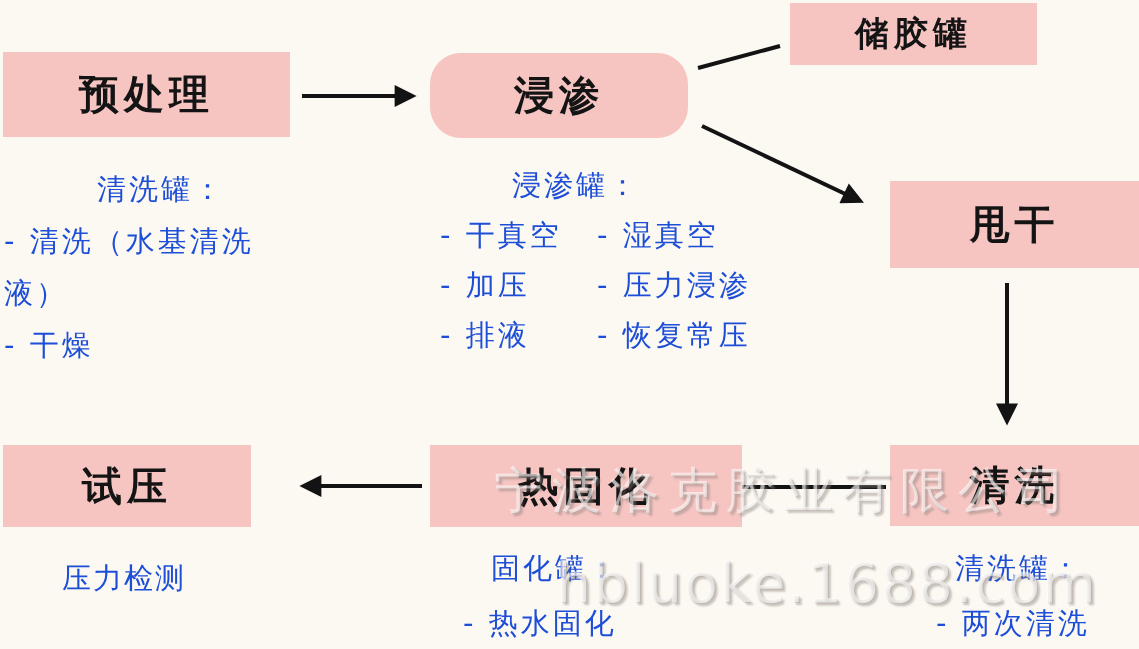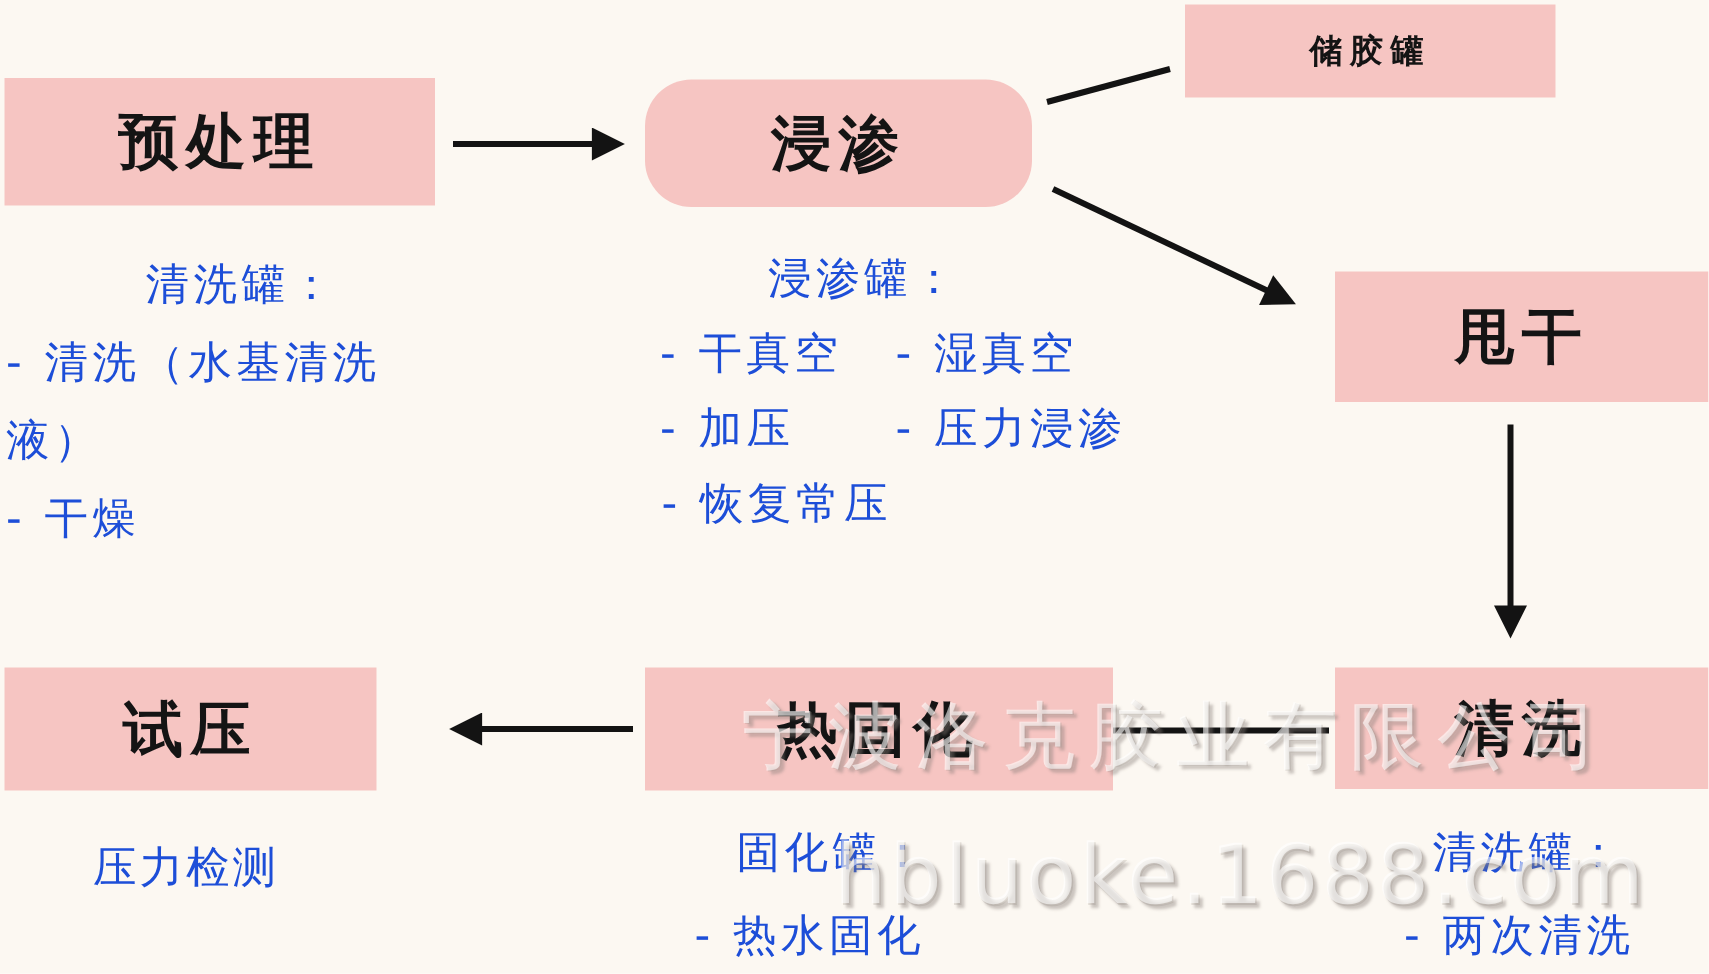--- a/index.html
+++ b/index.html
@@ -17,21 +17,21 @@
     background: #f6c5c2;
     display: flex;
     align-items: center;
     justify-content: center;
     font-weight: bold;
     font-size: 40px;
     letter-spacing: 5px;
     color: #141414;
     white-space: nowrap;
   }
-  .box.small { font-size: 22px; font-family: Liberation Mono, monospace; }
+  .box.small { font-size: 34px; font-family: Liberation Mono, monospace; }
   #box-pretreatment  { left: 3px;   top: 52px;  width: 287px; height: 85px; }
   #box-impregnation  { left: 430px; top: 53px;  width: 258px; height: 85px; border-radius: 31px; }
   #box-glue-tank     { left: 790px; top: 3px;   width: 247px; height: 62px; }
   #box-spin-dry      { left: 890px; top: 181px; width: 249px; height: 87px; }
   #box-cleaning      { left: 890px; top: 445px; width: 249px; height: 81px; }
   #box-heat-cure     { left: 430px; top: 445px; width: 312px; height: 82px; }
   #box-pressure-test { left: 3px;   top: 445px; width: 248px; height: 82px; }
 
   .note {
     position: absolute;
@@ -109,20 +109,21 @@
     <div class="heading">浸渗罐：</div>
     <div class="row">
       <span class="col1">- 干真空</span>
       <span class="col2">- 湿真空</span>
     </div>
     <div class="row">
       <span class="col1">- 加压</span>
       <span class="col2">- 压力浸渗</span>
     </div>
     <div class="row">
+      <span class="col1">- 排液</span>
       <span class="col2">- 恢复常压</span>
     </div>
   </div>
 
   <div class="note" id="note-pressure-test">
     <div class="line">压力检测</div>
   </div>
 
   <div class="note" id="note-heat-cure">
     <div class="heading">固化罐：</div>

